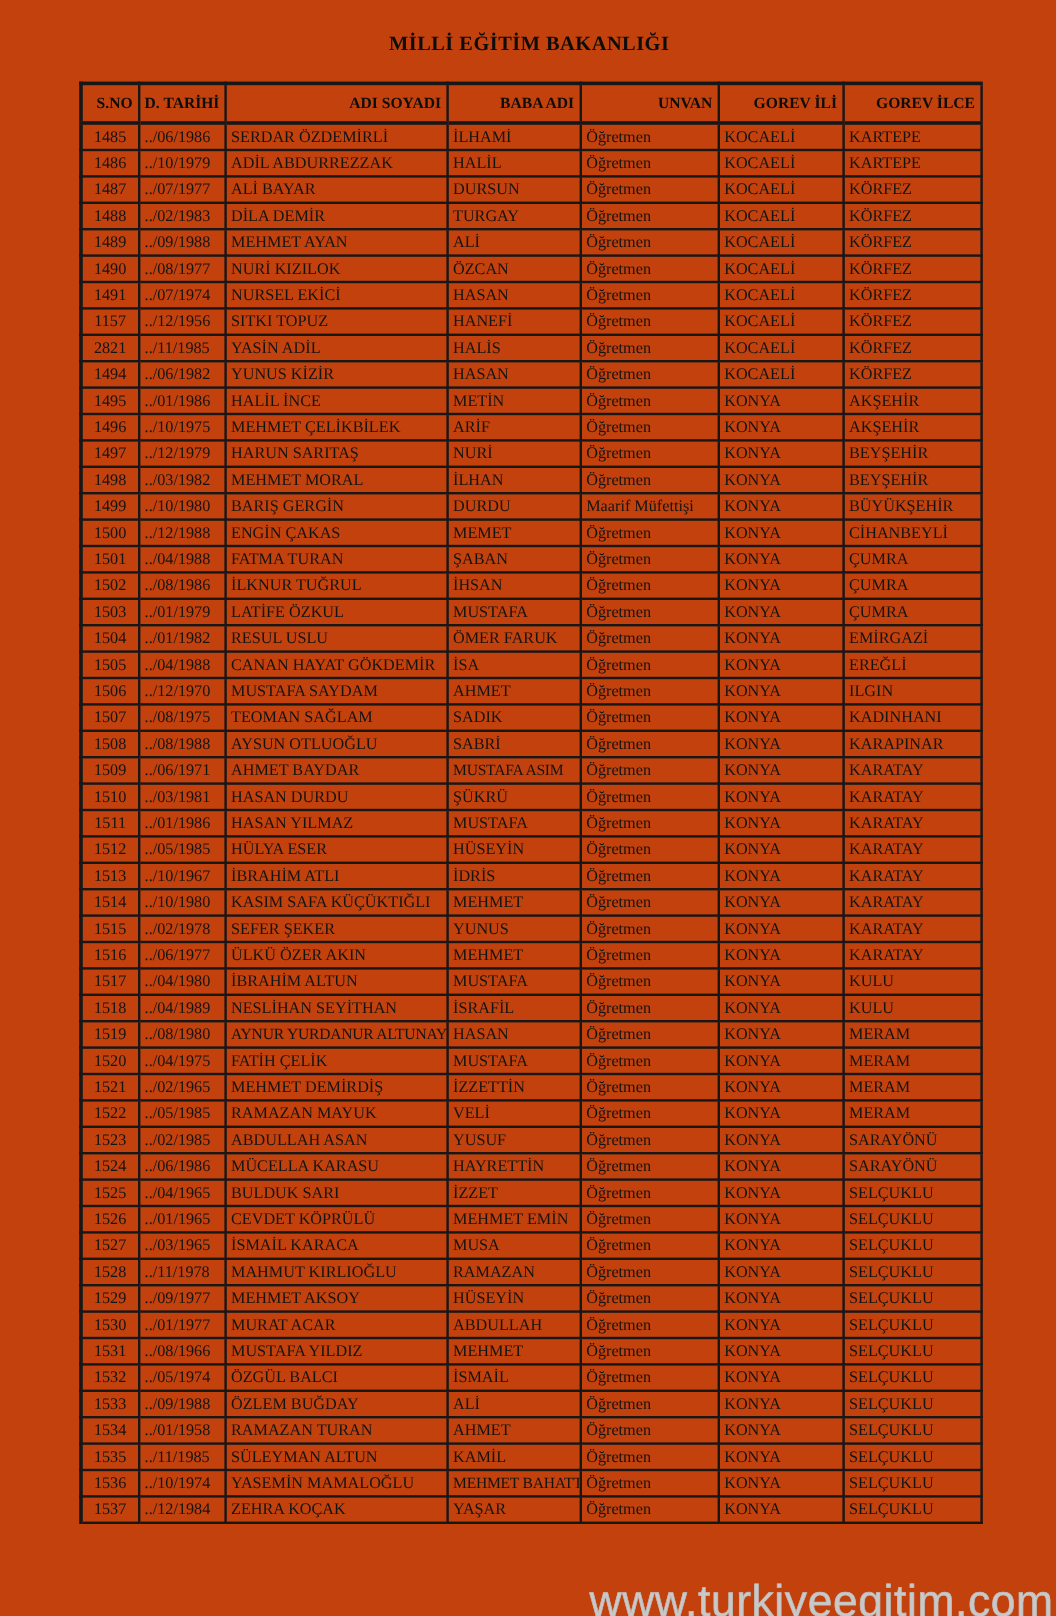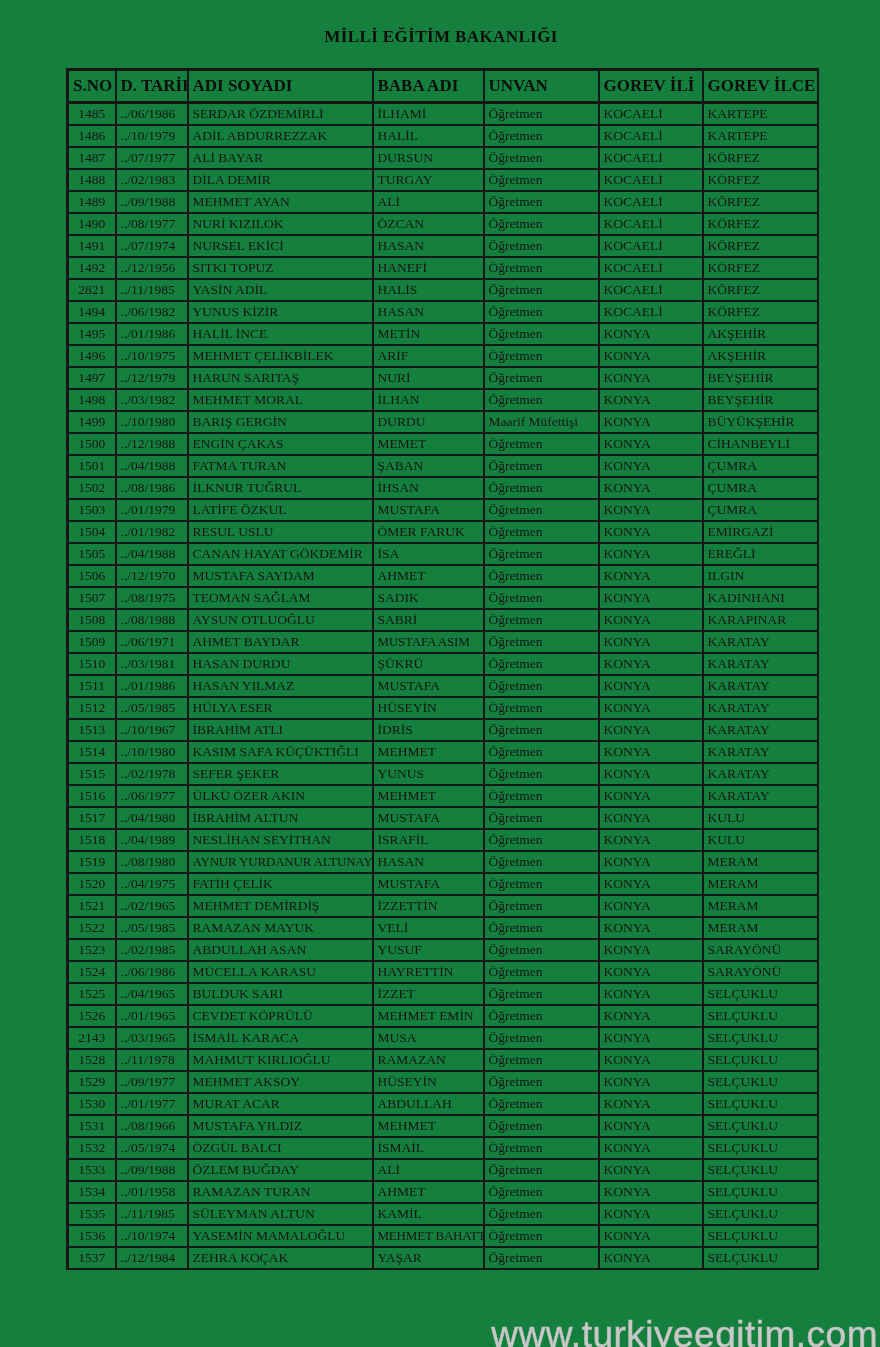--- a/index.html
+++ b/index.html
@@ -4,21 +4,21 @@
 <style>
   html, body {
     margin: 0;
     padding: 0;
     background: #ffffff;
   }
   .page {
     position: relative;
     width: 880px;
     height: 1347px;
-    background: #15803d;
+    background: #c2410c;
     font-family: "Liberation Serif", serif;
     color: #111;
     overflow: hidden;
   }
   .title {
     position: absolute;
     top: 27px;
     left: 66px;
     width: 750px;
     margin: 0;
@@ -35,23 +35,23 @@
     width: 750px;
     border-collapse: collapse;
     table-layout: fixed;
   }
   table.roster, table.roster th, table.roster td {
     border: 2px solid #171717;
   }
   table.roster { border-top-width: 3px; border-left-width: 3px; }
   table.roster th {
     height: 28px;
-    font-size: 17px;
+    font-size: 13px;
     font-weight: bold;
-    text-align: left;
+    text-align: right;
     padding: 1px 4px;
     white-space: nowrap;
     overflow: hidden;
     border-bottom-width: 3px;
     color: #0d0d0d;
   }
   table.roster td {
     height: 20px;
     font-size: 13.5px;
     line-height: 20px;
@@ -175,21 +175,21 @@
         <tr>
           <td>1491</td>
           <td>../07/1974</td>
           <td>NURSEL EKİCİ</td>
           <td>HASAN</td>
           <td>Öğretmen</td>
           <td>KOCAELİ</td>
           <td>KÖRFEZ</td>
         </tr>
         <tr>
-          <td>1492</td>
+          <td>1157</td>
           <td>../12/1956</td>
           <td>SITKI TOPUZ</td>
           <td>HANEFİ</td>
           <td>Öğretmen</td>
           <td>KOCAELİ</td>
           <td>KÖRFEZ</td>
         </tr>
         <tr>
           <td>2821</td>
           <td>../11/1985</td>
@@ -490,21 +490,21 @@
         <tr>
           <td>1526</td>
           <td>../01/1965</td>
           <td>CEVDET KÖPRÜLÜ</td>
           <td>MEHMET EMİN</td>
           <td>Öğretmen</td>
           <td>KONYA</td>
           <td>SELÇUKLU</td>
         </tr>
         <tr>
-          <td>2143</td>
+          <td>1527</td>
           <td>../03/1965</td>
           <td>İSMAİL KARACA</td>
           <td>MUSA</td>
           <td>Öğretmen</td>
           <td>KONYA</td>
           <td>SELÇUKLU</td>
         </tr>
         <tr>
           <td>1528</td>
           <td>../11/1978</td>

